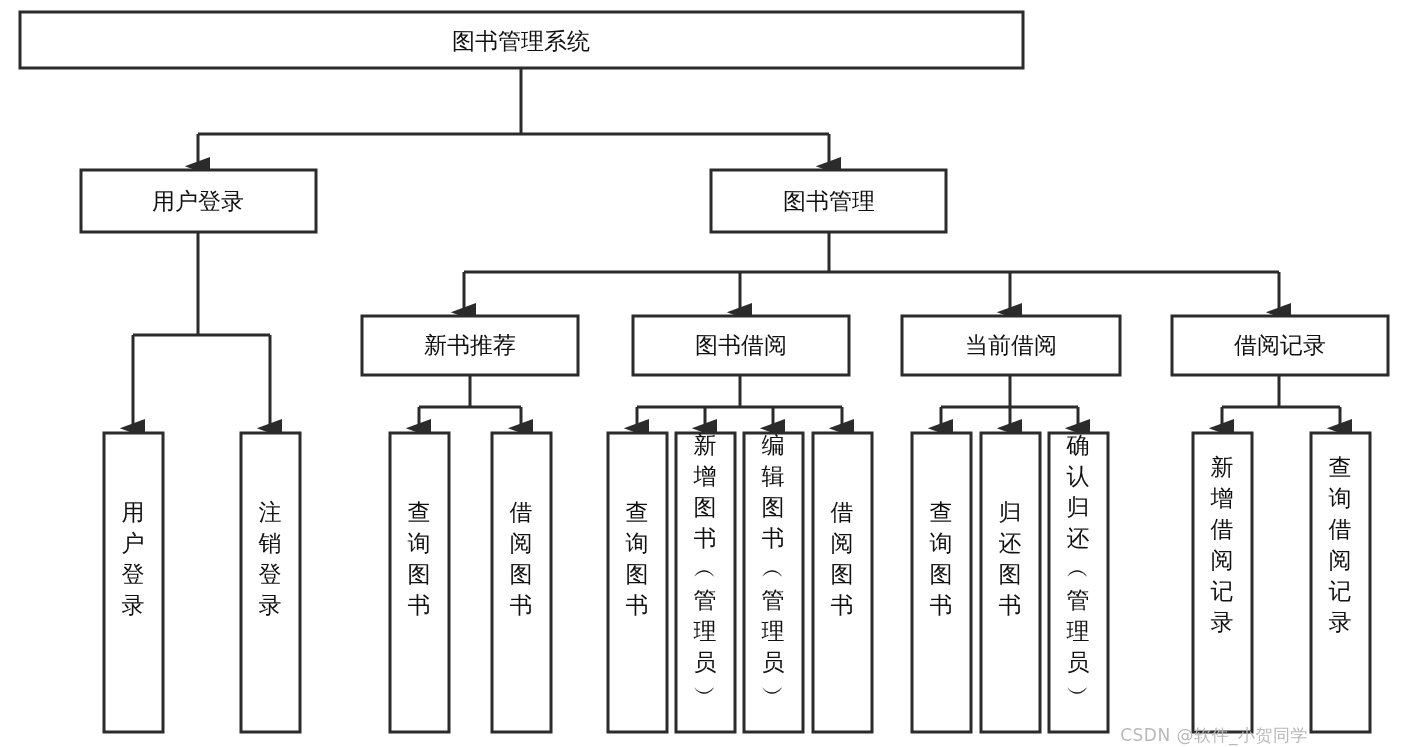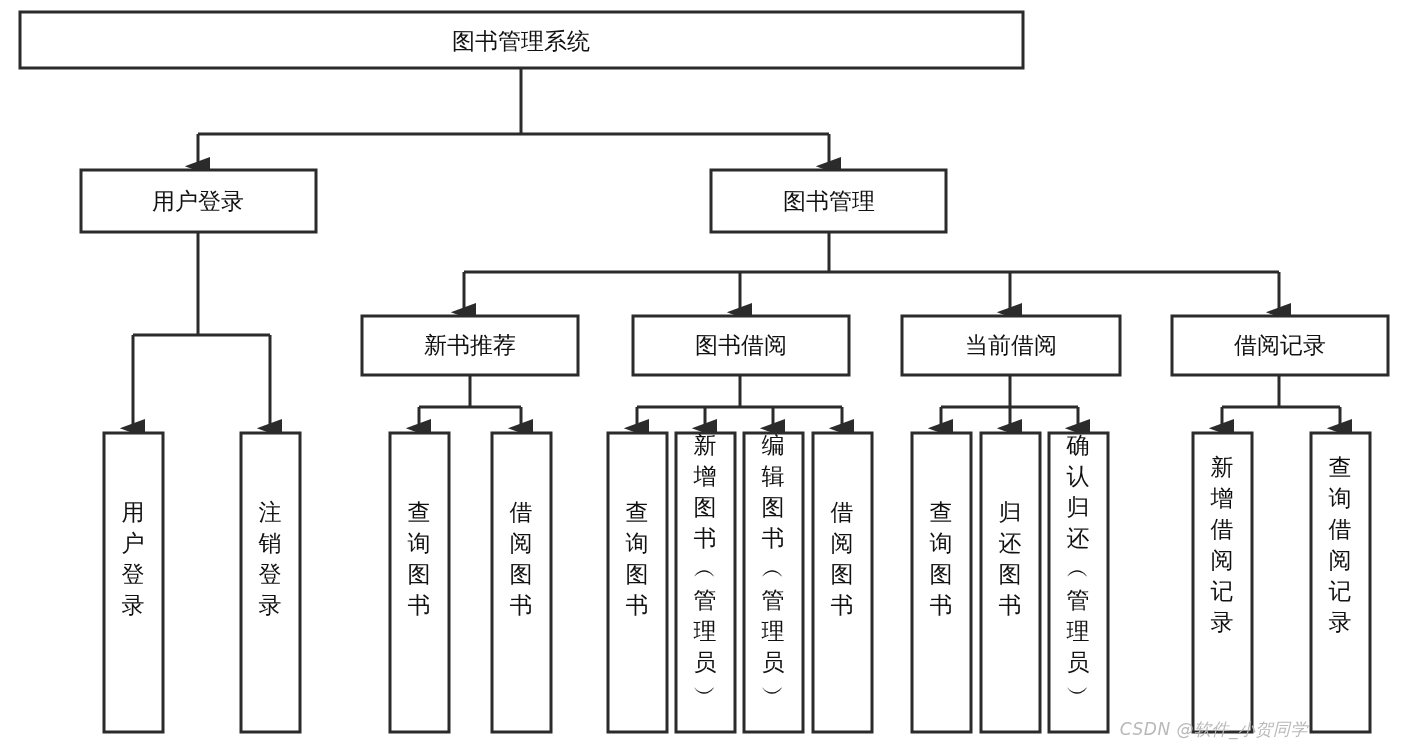--- a/index.html
+++ b/index.html
@@ -48,28 +48,27 @@
   }
   .leaf-label {
     font-family: "DejaVu Sans", "Liberation Sans", sans-serif;
     fill: #111111;
     font-size: 23px;
     text-anchor: middle;
   }
   .watermark {
     position: absolute;
     right: 8px;
-    bottom: 6px;
+    bottom: 0;
     font-family: "DejaVu Sans", "Liberation Sans", sans-serif;
     font-size: 17px;
     color: #b9b9b9;
     letter-spacing: 0.5px;
     white-space: nowrap;
     pointer-events: none;
-    font-style: italic;
   }
 </style>
 </head>
 <body>
 
 <div id="diagram-root">
 
   <svg id="flowchart" viewBox="0 0 1405 747" xmlns="http://www.w3.org/2000/svg">
     <defs>
       <marker id="arrowhead" markerWidth="9" markerHeight="9" refX="3.0" refY="4.2" orient="auto" markerUnits="strokeWidth">

